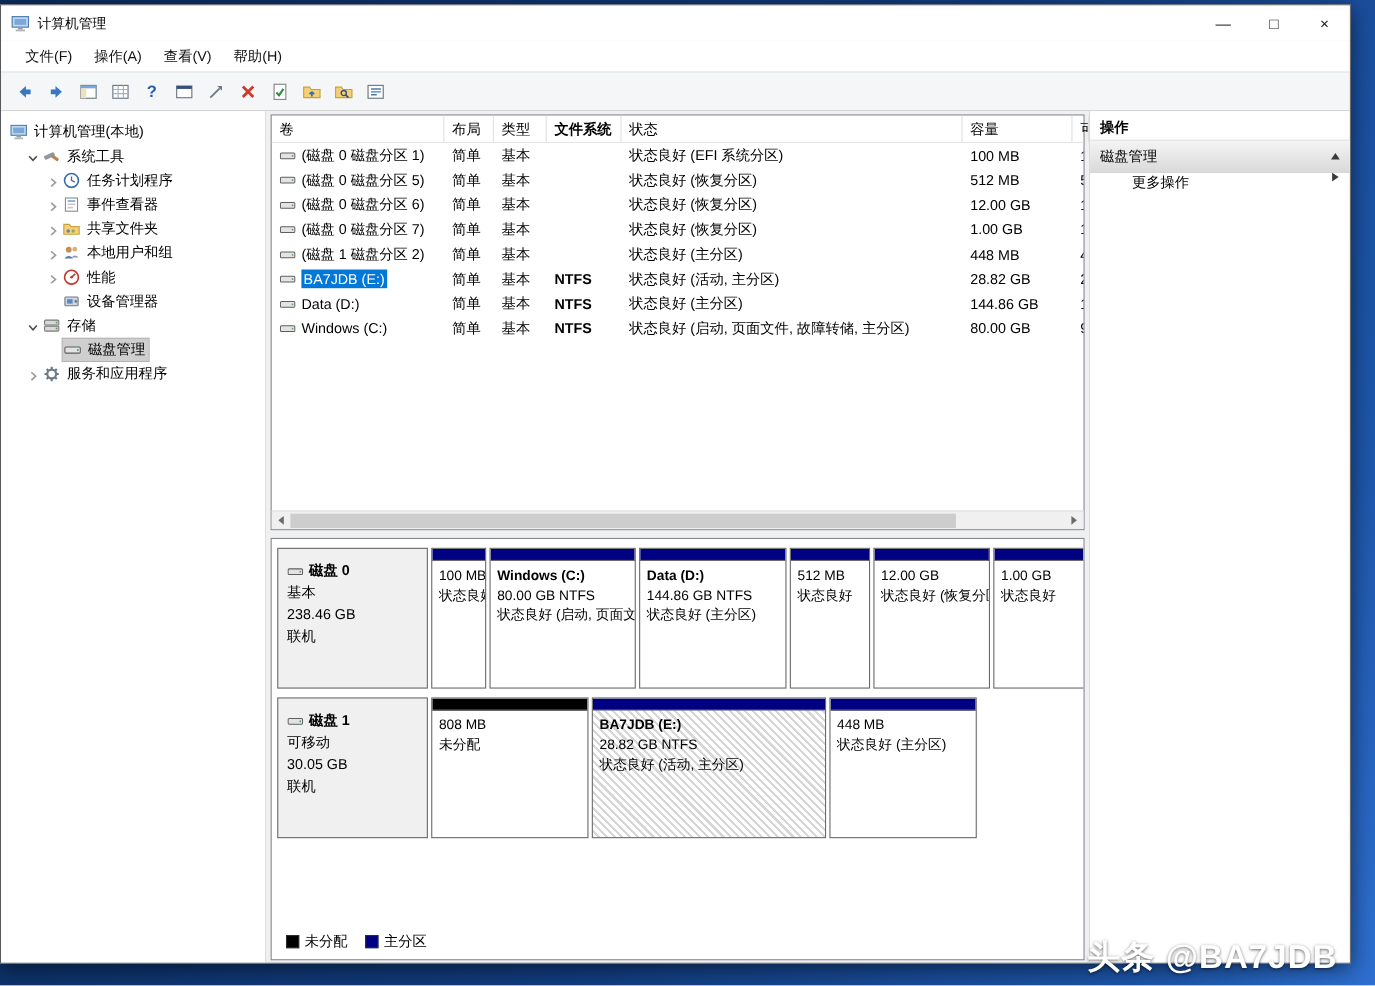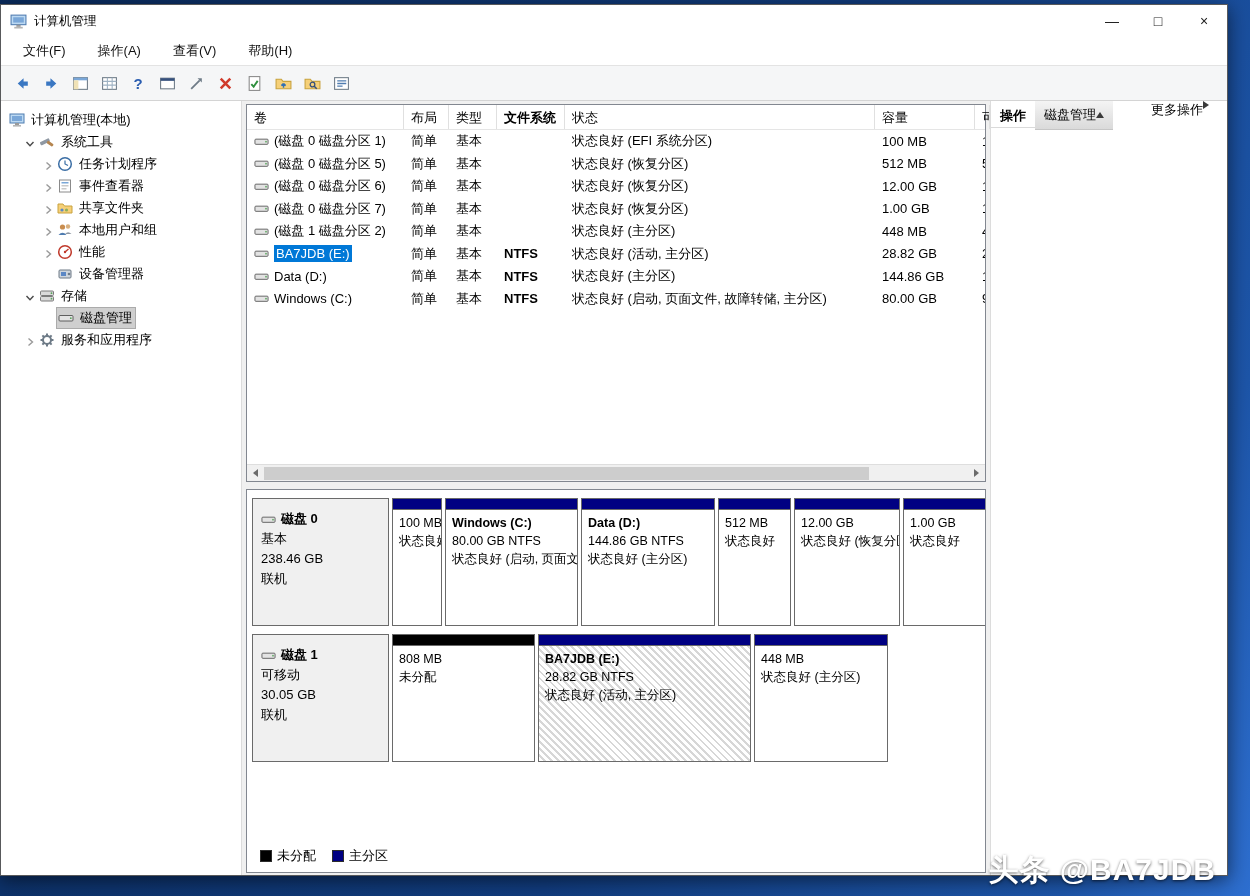--- a/index.html
+++ b/index.html
@@ -12,21 +12,21 @@
     display:flex; flex-direction:column; }
 
   
   .titlebar { height:32px; background:#ffffff; display:flex; align-items:center; padding-left:9px; flex-shrink:0; }
   .title-icon { width:17px; height:17px; }
   .title-text { font-size:12.5px; margin-left:7px; color:#000; }
   .win-controls { margin-left:auto; display:flex; height:100%; }
   .win-btn { width:46px; display:flex; align-items:center; justify-content:center; font-size:14px; color:#222; }
 
   
-  .menubar { height:28px; background:#fff; display:flex; align-items:center; padding-left:12px; font-size:13px; flex-shrink:0;gap:12px; }
+  .menubar { height:28px; background:#fff; display:flex; align-items:center; padding-left:12px; font-size:13px; flex-shrink:0; }
   .menu-item { padding:4px 10px; color:#111; }
 
   
   .toolbar { height:36px; background:#f5f6f7; border-top:1px solid #e3e3e3; border-bottom:1px solid #d4d4d4;
     display:flex; align-items:center; padding-left:8px; gap:3px; flex-shrink:0; }
   .tb-btn { width:26px; height:26px; display:flex; align-items:center; justify-content:center; }
   .tb-btn svg { width:17px; height:17px; }
   .tb-help { font-weight:bold; color:#2a5db0; font-size:15px; }
 
   
@@ -76,21 +76,21 @@
   .part-body { flex:1; padding:4px 6px; font-size:12.5px; line-height:18px; overflow:hidden; white-space:nowrap; }
   .part-title { font-weight:bold; }
   .part-title:empty { display:none; }
   .hatched .part-body { background:repeating-linear-gradient(45deg,#ffffff 0 3px,#d7d7d7 3px 5px); }
   .legend { margin-top:auto; height:26px; display:flex; align-items:center; padding:0 8px 6px 8px; font-size:13px; gap:16px; flex-shrink:0; }
   .legend-item { display:flex; align-items:center; }
   .sw { width:12px; height:12px; display:inline-block; margin-right:5px; border:1px solid #2c2c2c; }
 
   
   .actions-pane { width:237px; background:#fff; border-left:1px solid #dcdcdc; font-size:13px;
-    display:flex; flex-direction:row; flex-shrink:0; }
+    display:flex; flex-direction:column; flex-shrink:0; }
   .actions-header { height:27px; padding:6px 9px; font-weight:bold; border-bottom:1px solid #dadada; }
   .actions-group { height:29px; background:linear-gradient(#f4f4f4,#dadada); border-bottom:1px solid #c6c6c6;
     display:flex; align-items:center; padding:0 9px; }
   .tri-up { width:0; height:0; border-left:4.5px solid transparent; border-right:4.5px solid transparent;
     border-bottom:6px solid #3a3a3a; margin-left:auto; }
   .more-row { height:32px; display:flex; align-items:flex-start; padding-left:38px; padding-right:10px; }
   .tri-right { width:0; height:0; border-top:4.5px solid transparent; border-bottom:4.5px solid transparent;
     border-left:6px solid #3a3a3a; margin-left:auto; }
 
   

